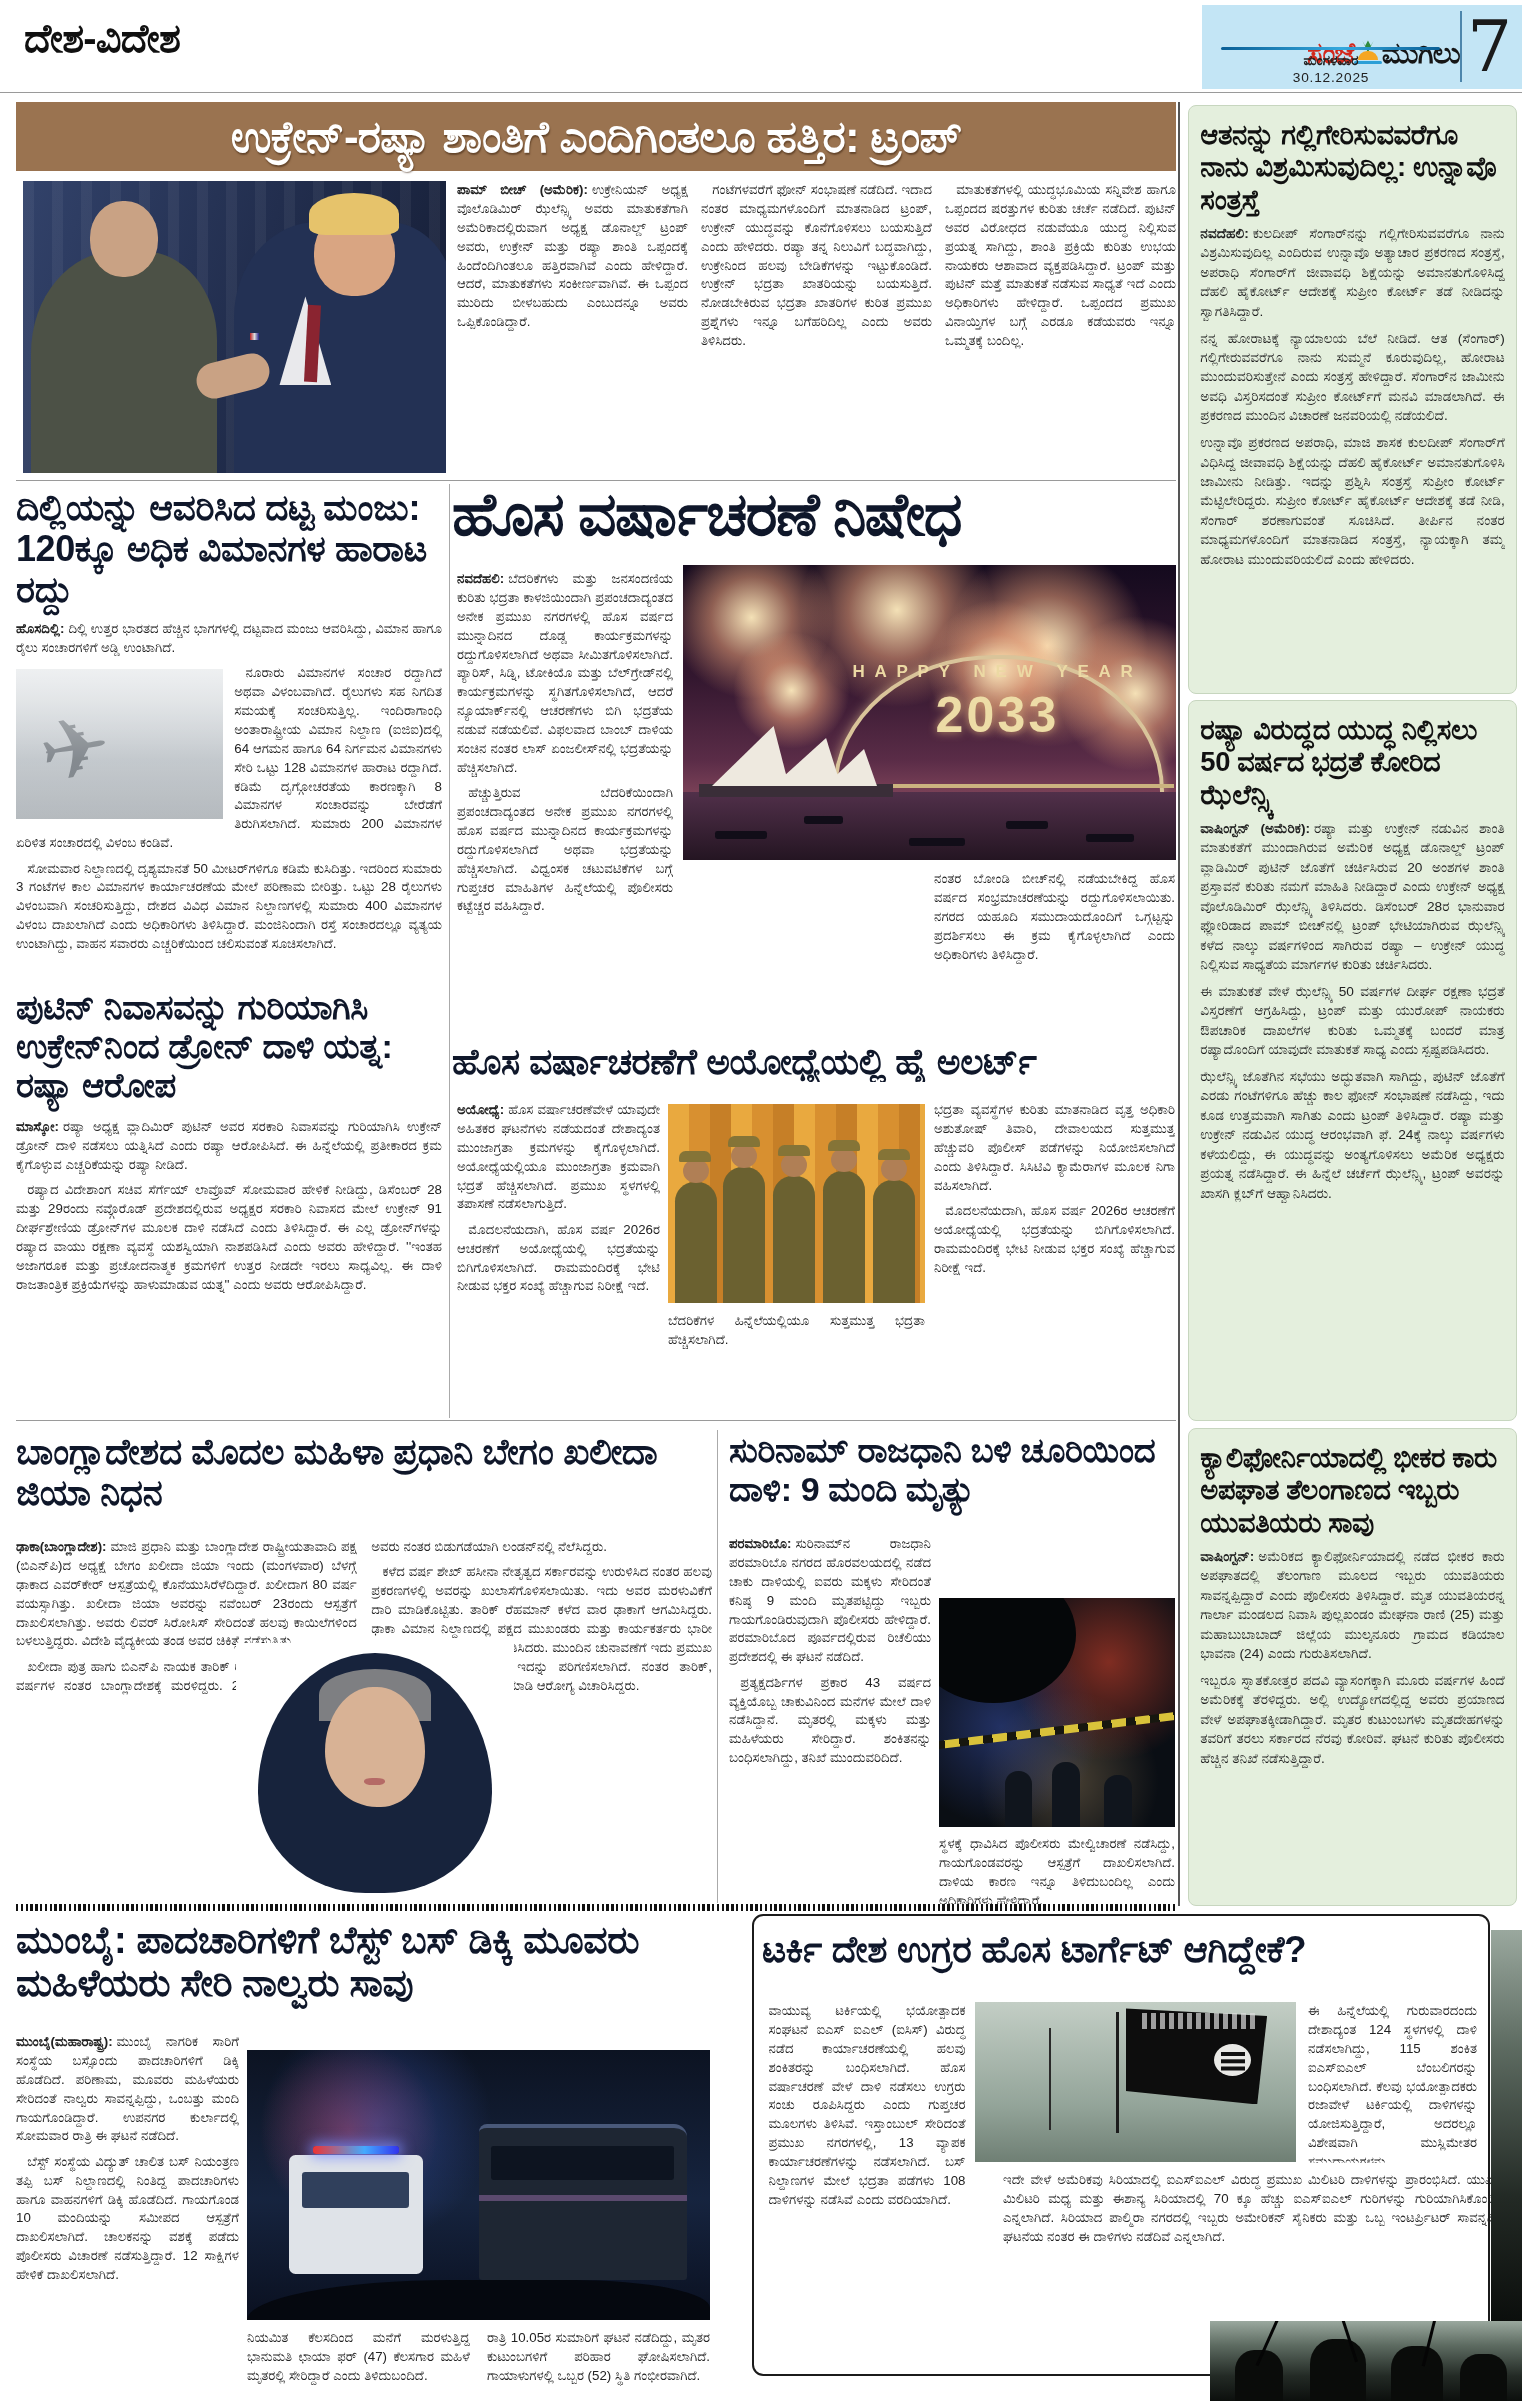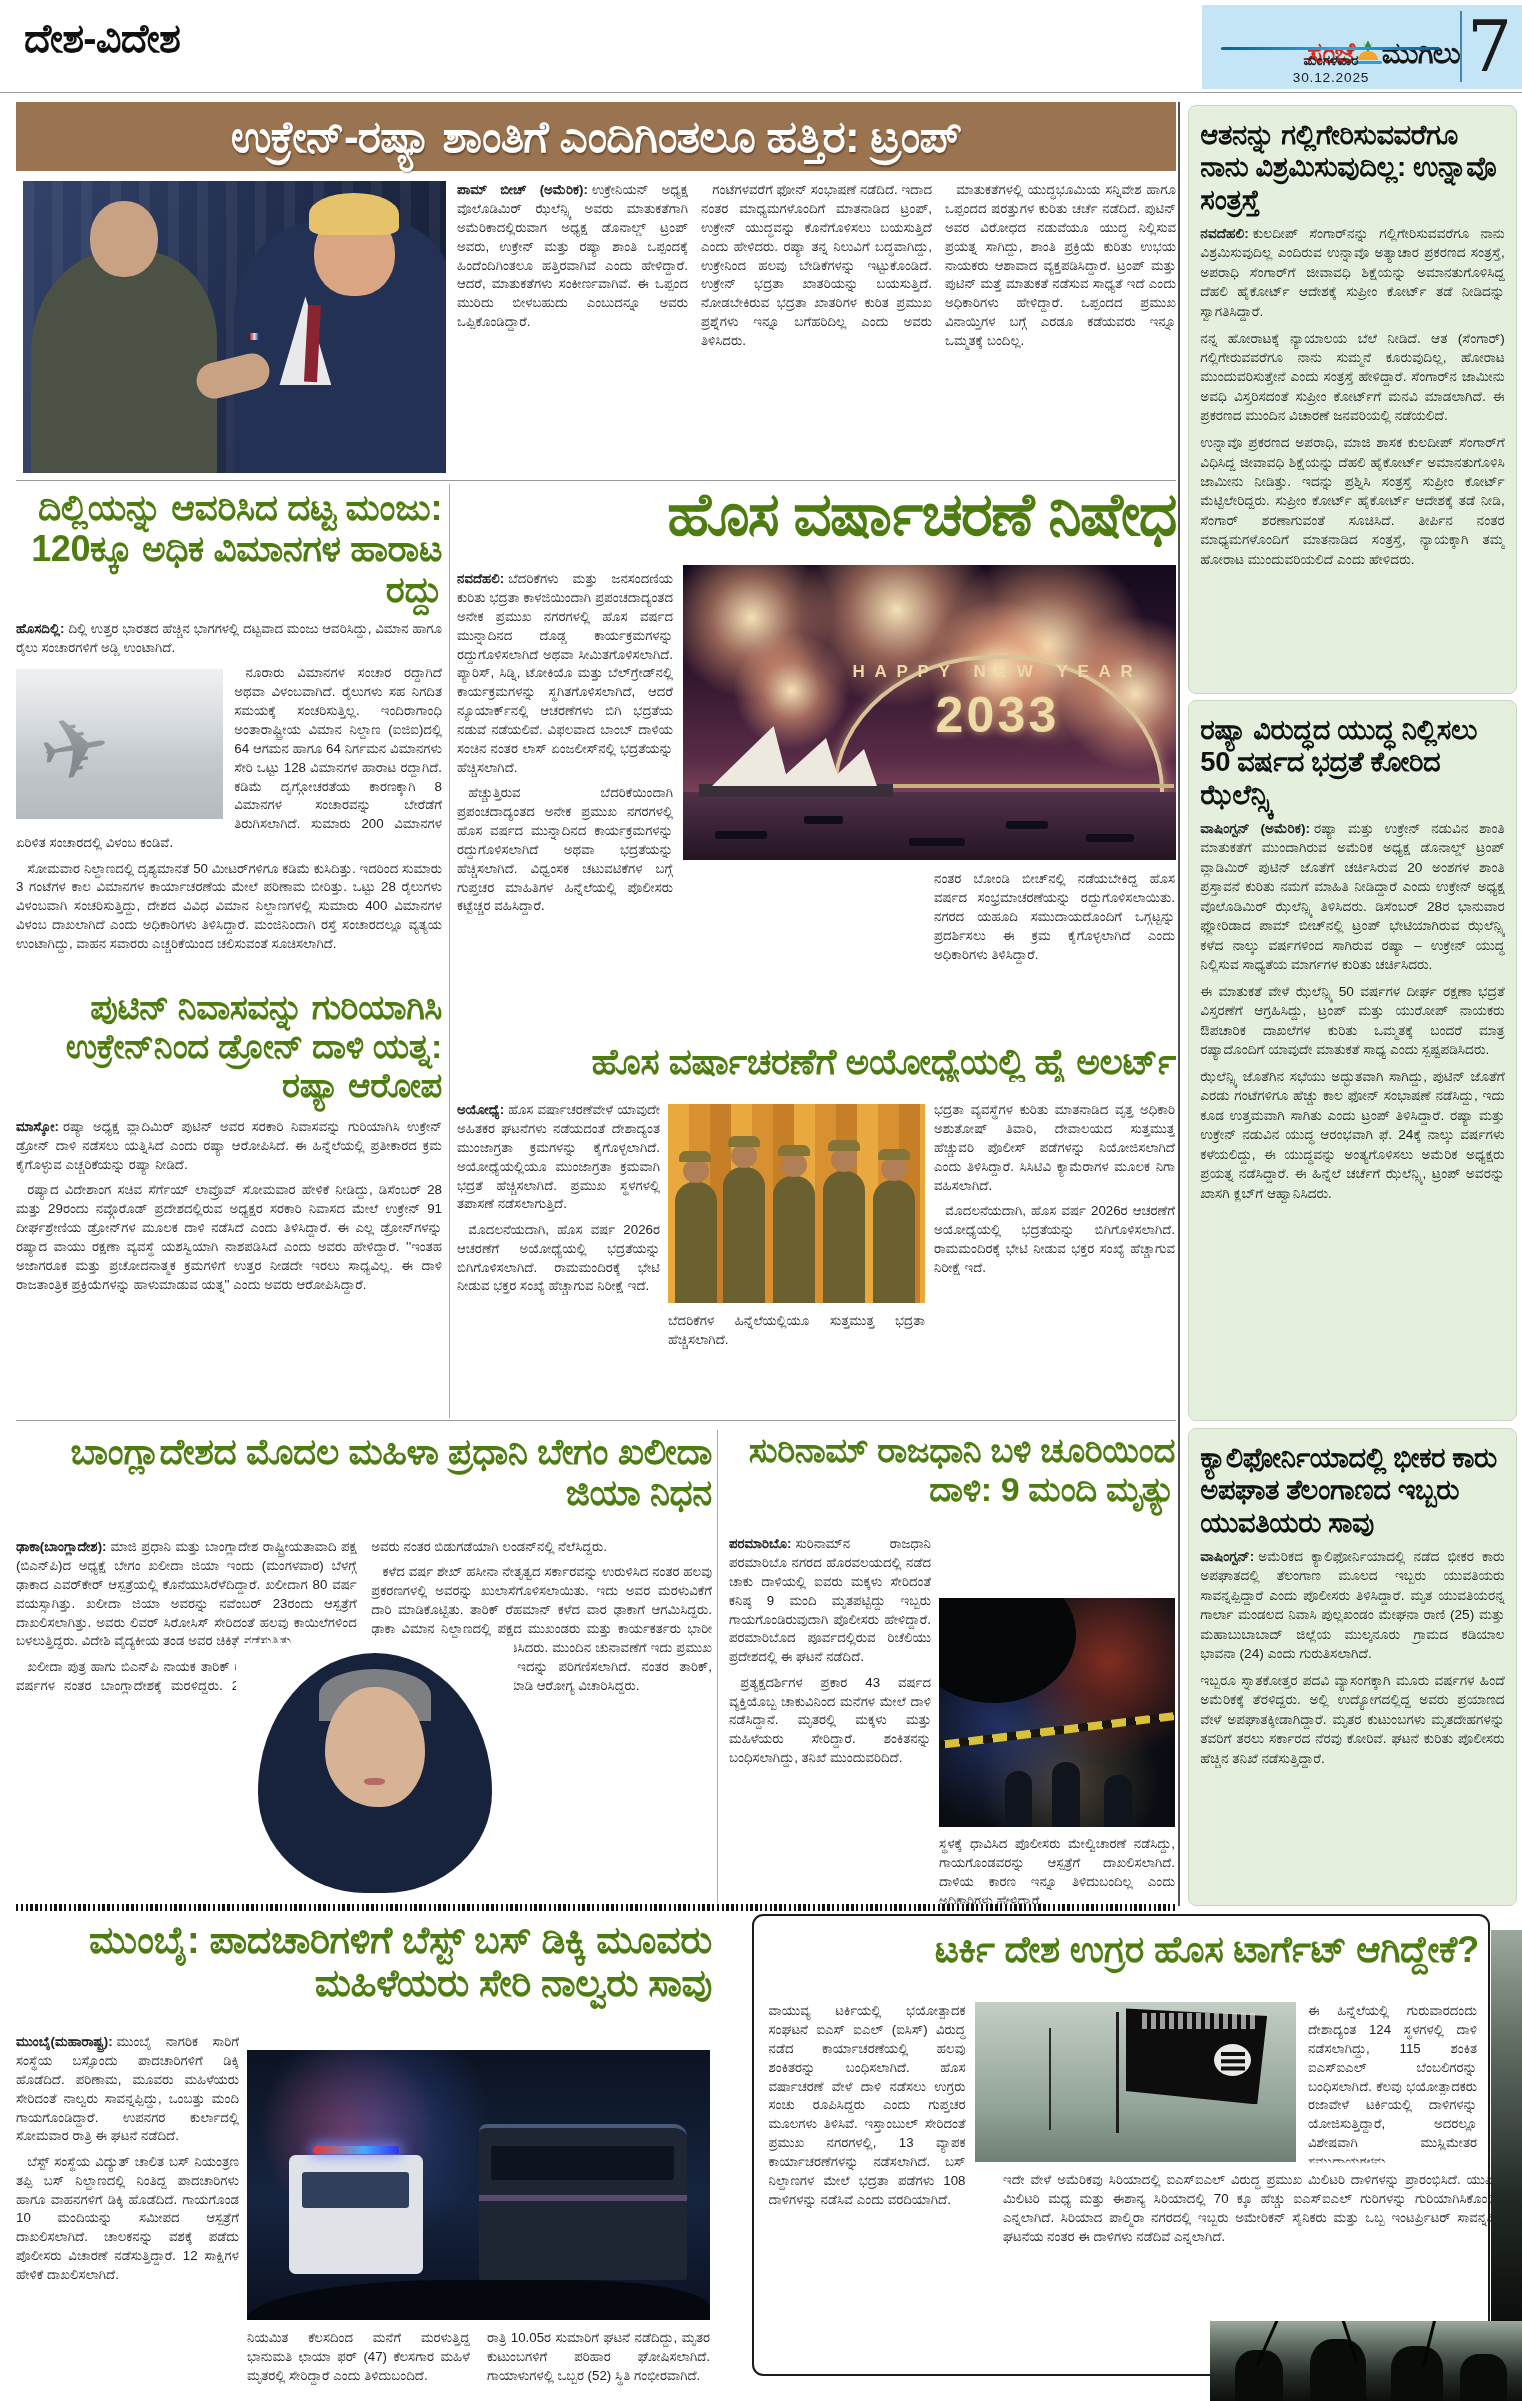--- a/index.html
+++ b/index.html
@@ -1,19 +1,19 @@
 <!DOCTYPE html>
 <html style="font-size:13px"><head>
 <meta charset="utf-8">
 <style>
   html,body{margin:0;padding:0;background:#e9e9e9;}
   #page{position:relative;width:1523px;height:2401px;background:#ffffff;margin:0 auto;
         font-family:"Liberation Sans","DejaVu Sans",sans-serif;color:#1c1c1c;overflow:hidden;}
   .abs{position:absolute;}
-  .hl{font-weight:bold;color:#4d7c0f;text-align:right;line-height:1.14;letter-spacing:-0.4px;}
+  .hl{font-weight:bold;color:#0f172a;text-align:left;line-height:1.14;letter-spacing:-0.4px;}
   .body-txt{font-size:13.3px;line-height:1.42;text-align:justify;color:#222;overflow:hidden;}
   .body-txt p{margin:0 0 6.5px 0;text-indent:11.3px;}
   .body-txt p:first-child{text-indent:0;}
   .dl{font-weight:bold;margin-right:4px;}
   .photo{position:absolute;overflow:hidden;background:#888;}
   .rail-box{position:absolute;background:#e4efdd;border:0.8px solid #c7d6bf;border-radius:8px;padding:13px 11.3px;box-sizing:border-box;overflow:hidden;}
   .rail-hl{font-weight:bold;font-size:27.4px;line-height:1.18;color:#111;margin:0 0 8px 0;letter-spacing:-0.4px;}
   .rail-body{font-size:13.7px;line-height:1.42;text-align:justify;color:#1f1f1f;overflow:hidden;}
   .rail-body p{margin:0 0 7.3px 0;}
   .vrule{position:absolute;background:#555;width:1.6px;}

